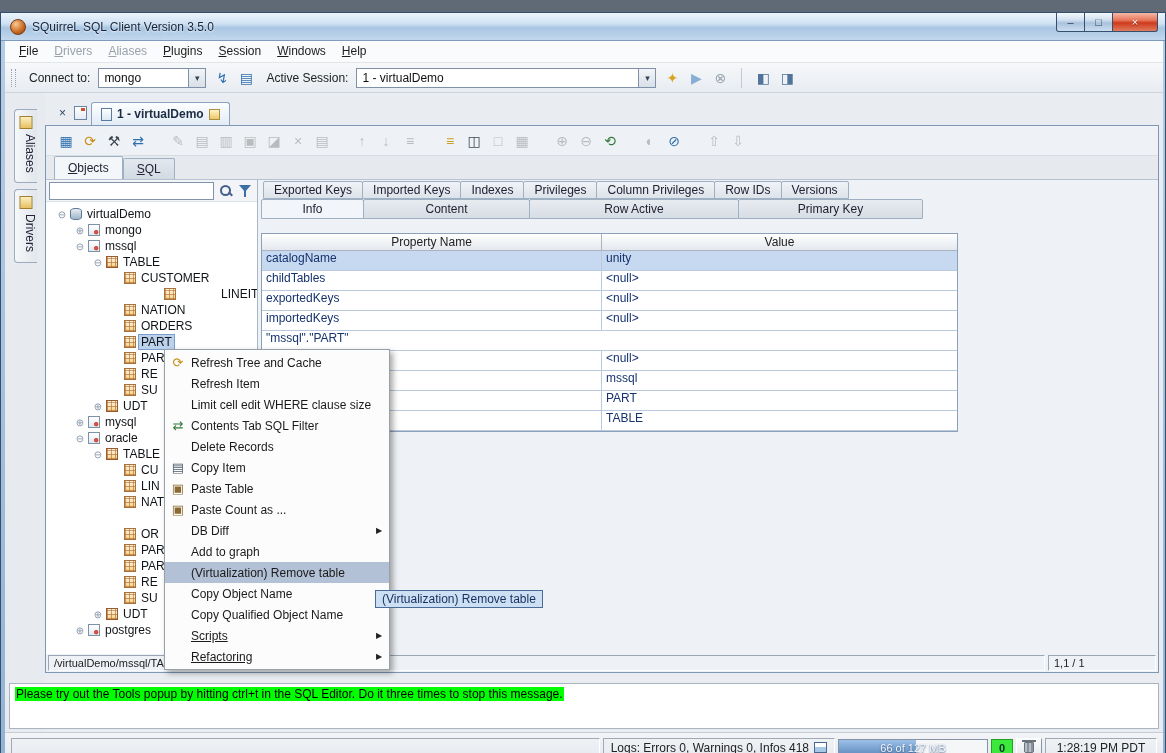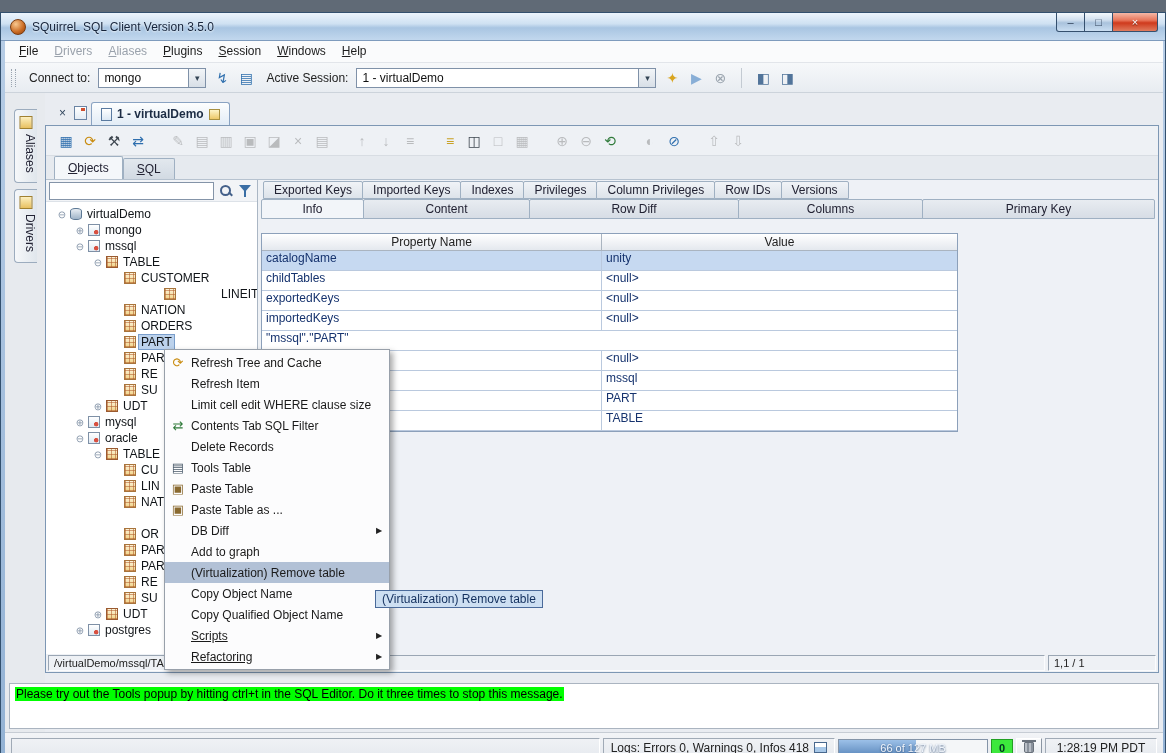--- a/index.html
+++ b/index.html
@@ -400,22 +400,21 @@
             <span class="dtab1">Imported Keys</span>
             <span class="dtab1">Indexes</span>
             <span class="dtab1">Privileges</span>
             <span class="dtab1">Column Privileges</span>
             <span class="dtab1">Row IDs</span>
             <span class="dtab1">Versions</span>
           </div>
         <div class="dtabs2">
             <span class="dtab2 active">Info</span>
             <span class="dtab2">Content</span>
-            <span class="dtab2">Row Diff</span>
-            <span class="dtab2">Columns</span>
+            <span class="dtab2">Row Active</span>
             <span class="dtab2">Primary Key</span>
           </div>
         <div class="itable">
           <div class="ithead">
               <span class="hc">Property Name</span>
               <span class="hc">Value</span>
             </div>
           <div class="itbody">
               <div class="trow sel">
                 <span class="c1">catalogName</span>
@@ -507,31 +506,31 @@
         <span class="cmlabel">Contents Tab SQL Filter</span>
         <span class="cmarrow"></span>
       </div>
       <div class="cmitem">
         <span class="cmicon"></span>
         <span class="cmlabel">Delete Records</span>
         <span class="cmarrow"></span>
       </div>
       <div class="cmitem">
         <span class="cmicon" style="color: rgb(74, 90, 106);">▤</span>
-        <span class="cmlabel">Tools Table</span>
+        <span class="cmlabel">Copy Item</span>
         <span class="cmarrow"></span>
       </div>
       <div class="cmitem">
         <span class="cmicon" style="color: rgb(138, 106, 48);">▣</span>
         <span class="cmlabel">Paste Table</span>
         <span class="cmarrow"></span>
       </div>
       <div class="cmitem">
         <span class="cmicon" style="color: rgb(138, 106, 48);">▣</span>
-        <span class="cmlabel">Paste Table as ...</span>
+        <span class="cmlabel">Paste Count as ...</span>
         <span class="cmarrow"></span>
       </div>
       <div class="cmitem">
         <span class="cmicon"></span>
         <span class="cmlabel">DB Diff</span>
         <span class="cmarrow">▶</span>
       </div>
       <div class="cmitem">
         <span class="cmicon"></span>
         <span class="cmlabel">Add to graph</span>

